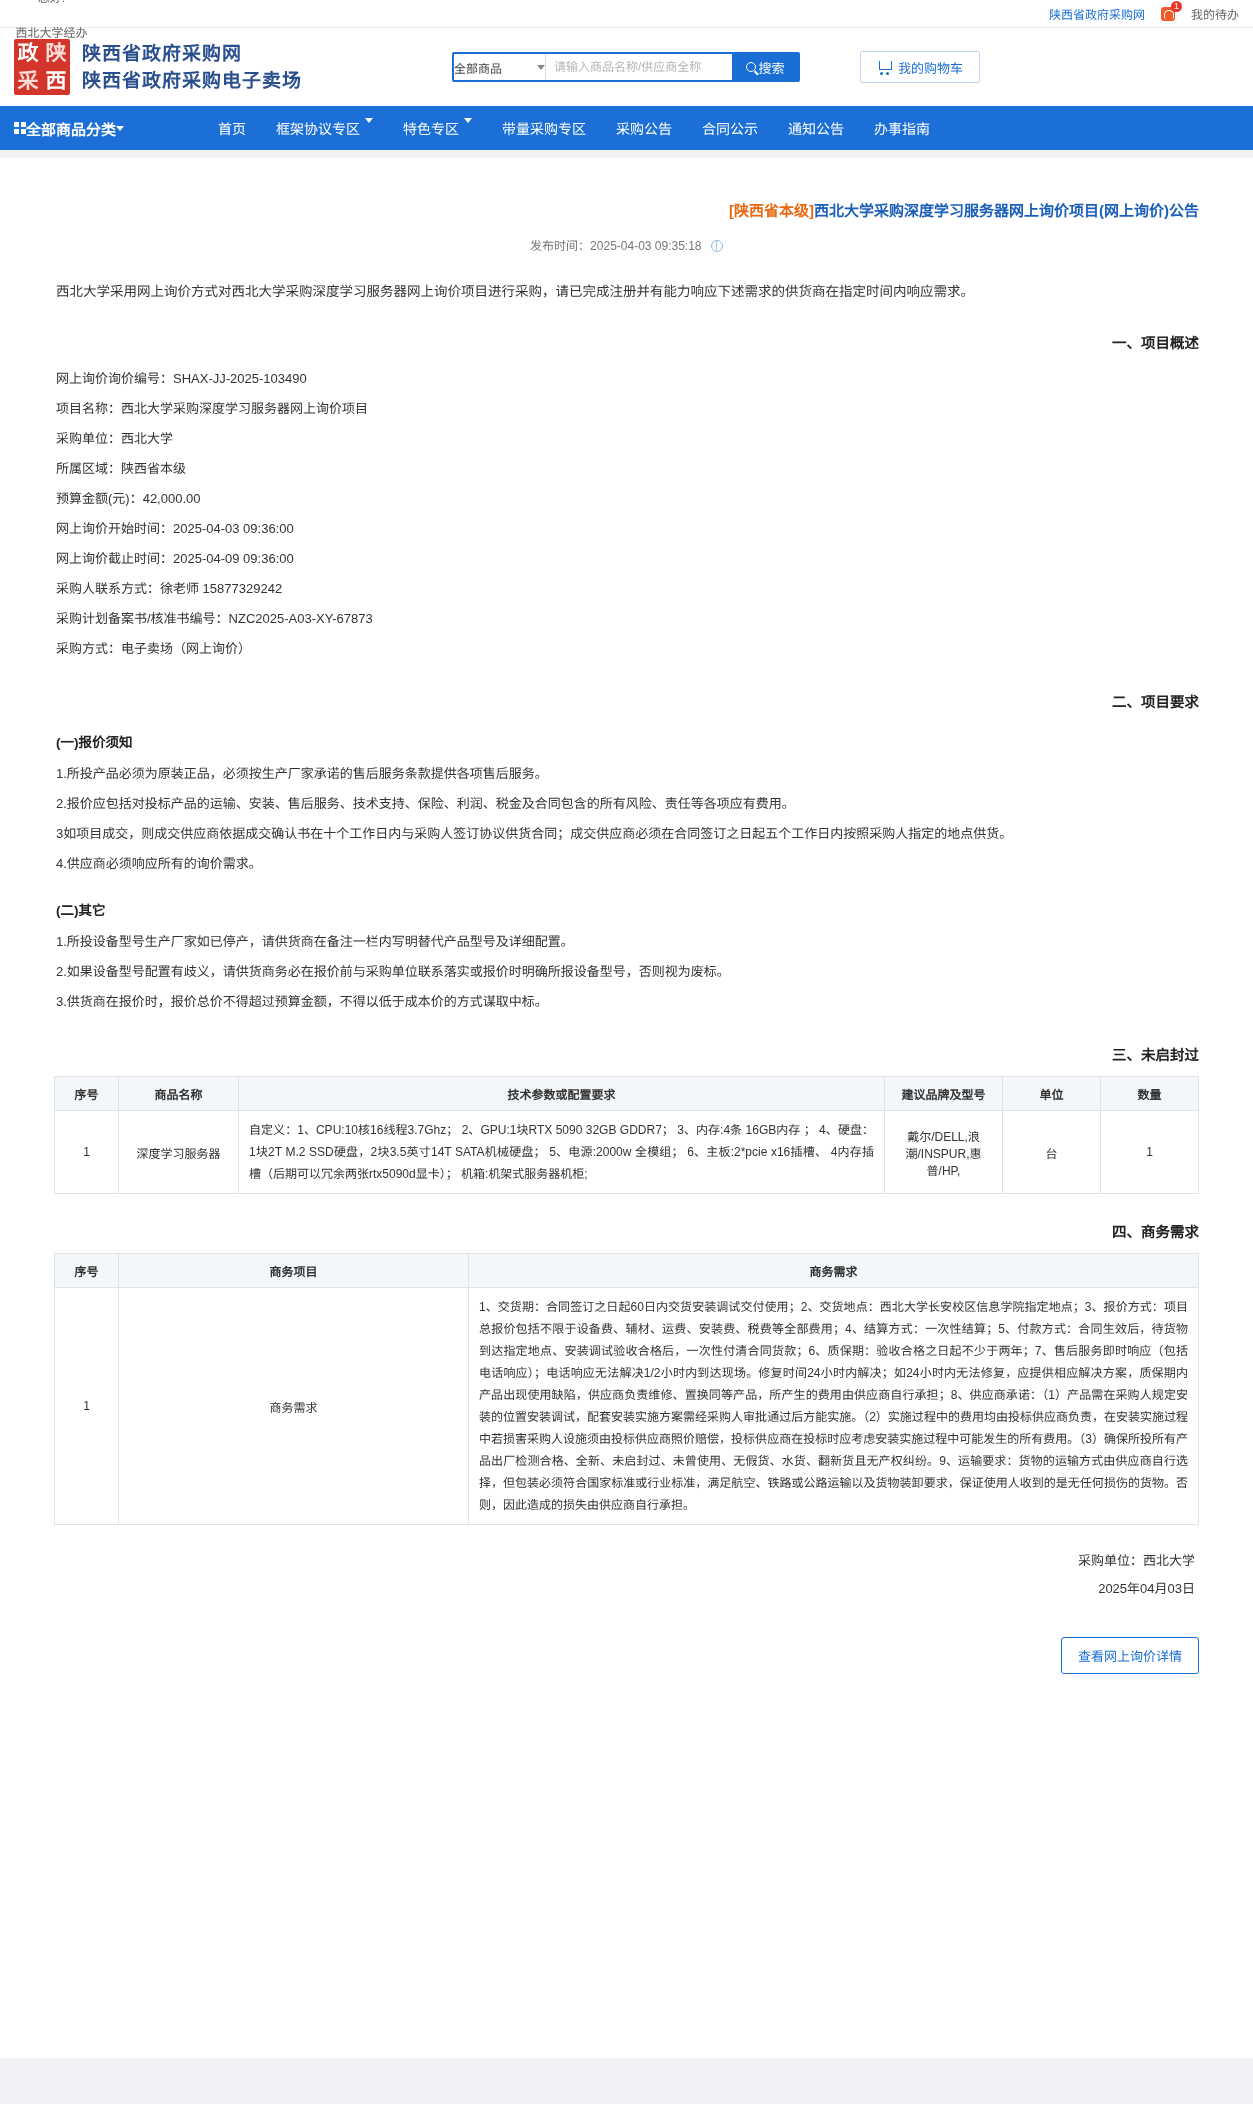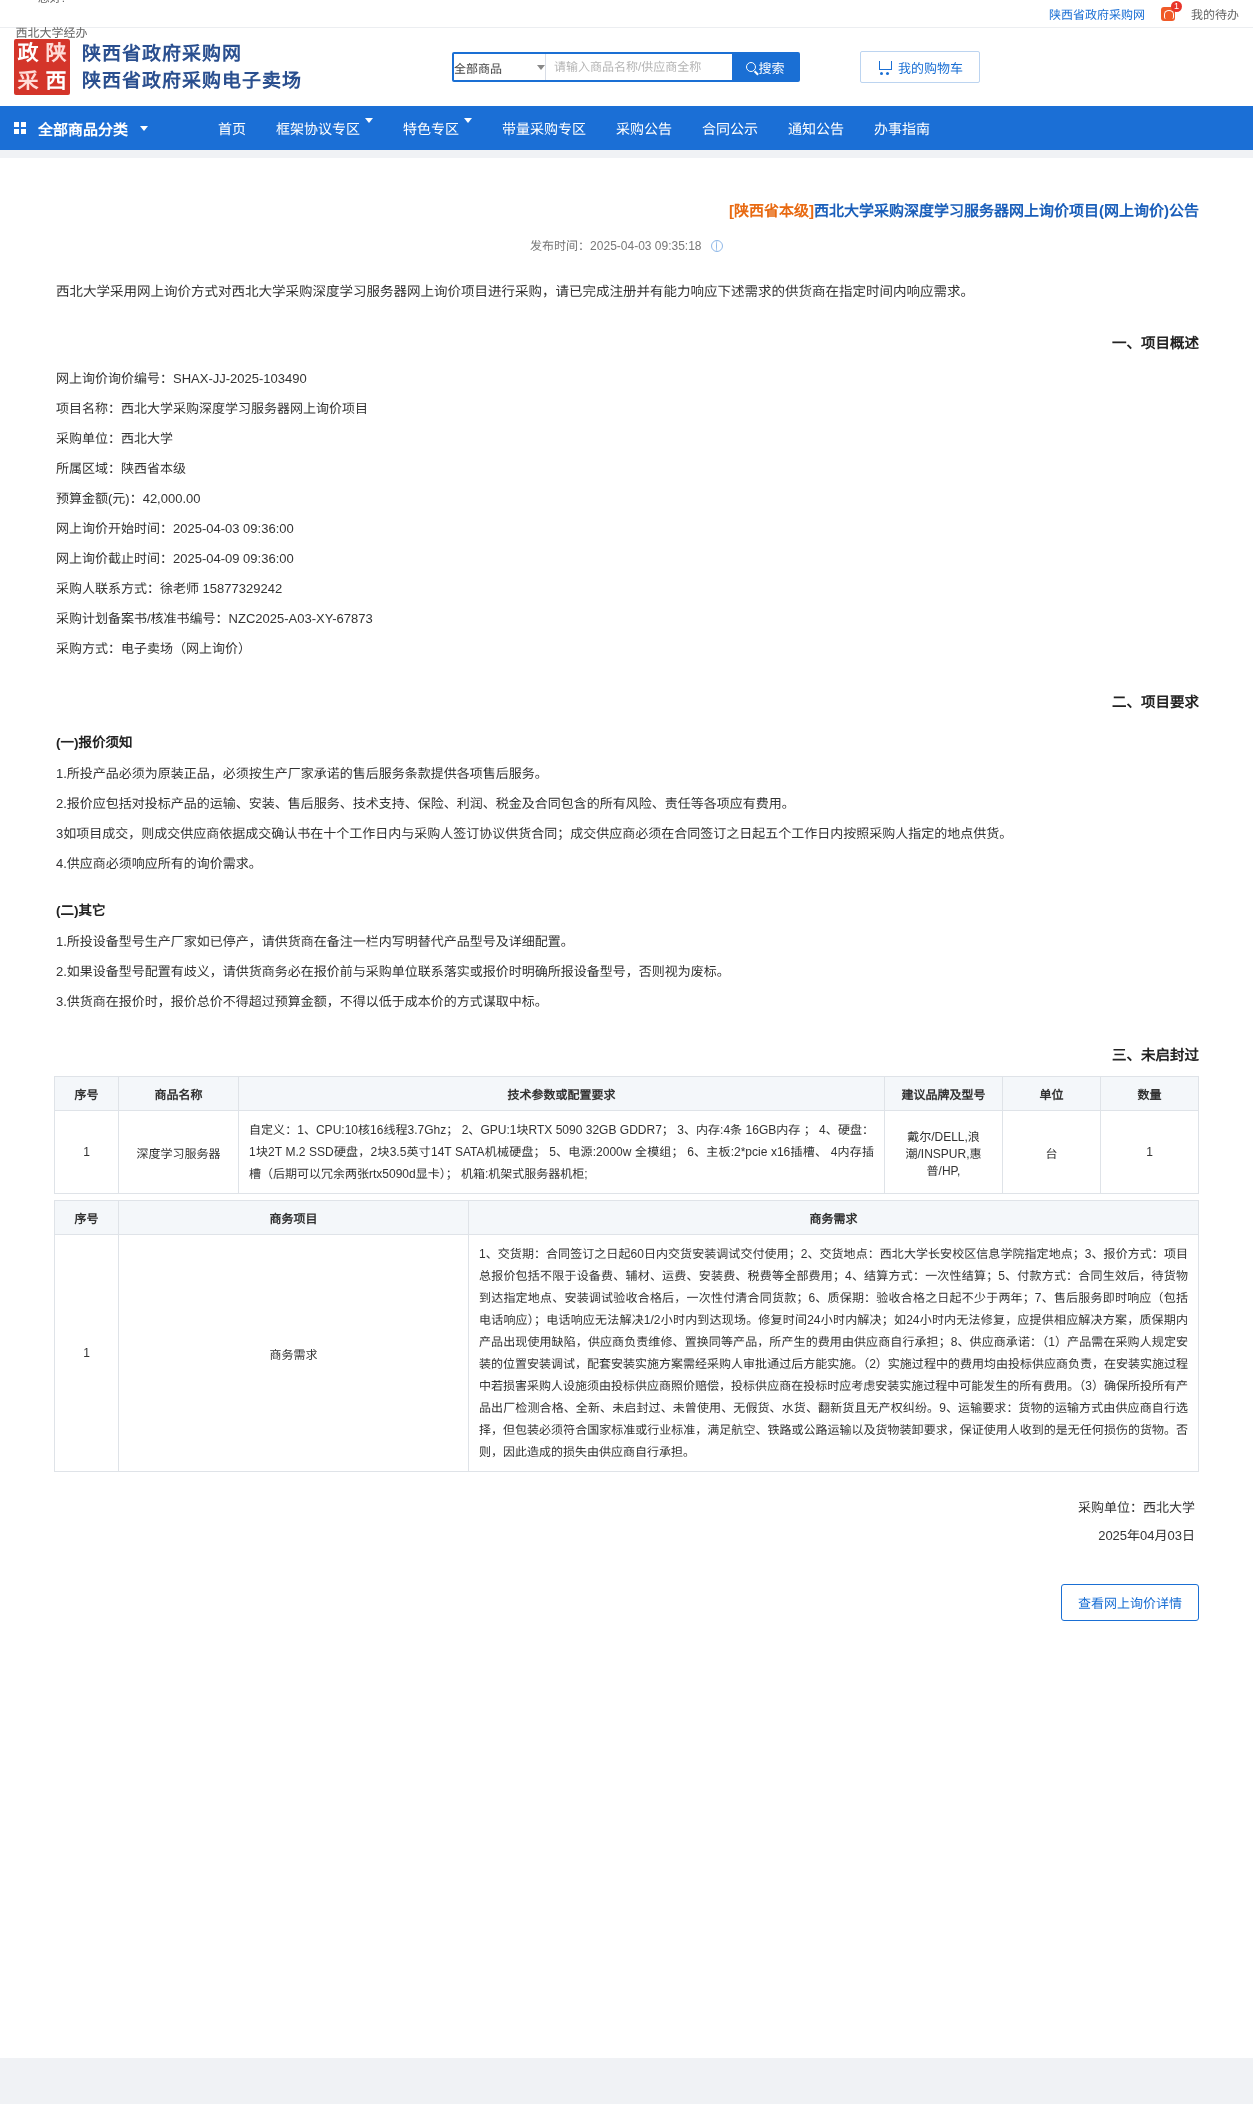--- a/index.html
+++ b/index.html
@@ -168,21 +168,21 @@
     background: #1b6fd6;
     height: 44px;
     display: flex;
     align-items: center;
     color: #fff;
     font-size: 14px;
     padding: 0 14px;
   }
   .nav .allcat {
     width: 204px;
-    display: flex; align-items: center; gap: 12px;
+    display: flex; align-items: center; gap: 0;
     font-size: 15px;
     font-weight: bold;
   }
   .grid-ico {
     display: grid; grid-template-columns: 5px 5px; grid-template-rows: 5px 5px;
     gap: 2px;
   }
   .grid-ico i { background: #fff; display: block; width: 5px; height: 5px; }
   .nav .items { display: flex; align-items: center; gap: 30px; }
   .nav .items .item { display: flex; gap: 5px; cursor: pointer; }
@@ -460,20 +460,21 @@
           <td class="center">深度学习服务器</td>
           <td class="just">自定义：1、CPU:10核16线程3.7Ghz；  2、GPU:1块RTX 5090 32GB GDDR7；  3、内存:4条 16GB内存 ；  4、硬盘：1块2T M.2 SSD硬盘，2块3.5英寸14T SATA机械硬盘；  5、电源:2000w 全模组；  6、主板:2*pcie x16插槽、 4内存插槽（后期可以冗余两张rtx5090d显卡）；  机箱:机架式服务器机柜;</td>
           <td class="center">戴尔/DELL,浪潮/INSPUR,惠普/HP,</td>
           <td class="center">台</td>
           <td class="center">1</td>
         </tr>
       </tbody>
     </table>
   </div>
 
+  <h3 class="sec">四、商务需求</h3>
   <div class="tbl-wrap">
     <table>
       <colgroup>
         <col style="width:64px">
           <col style="width:350px">
           <col>
       </colgroup>
       <thead>
         <tr>
           <th>序号</th>

